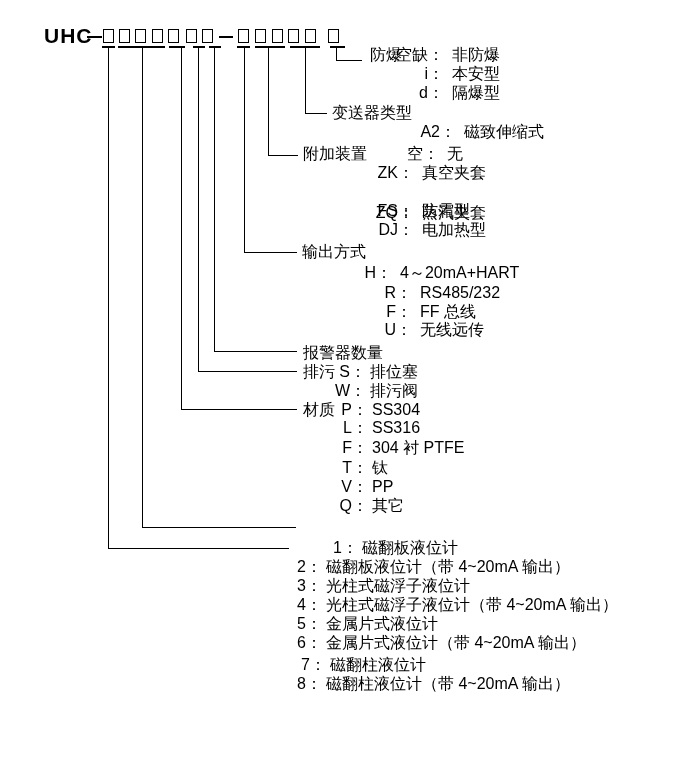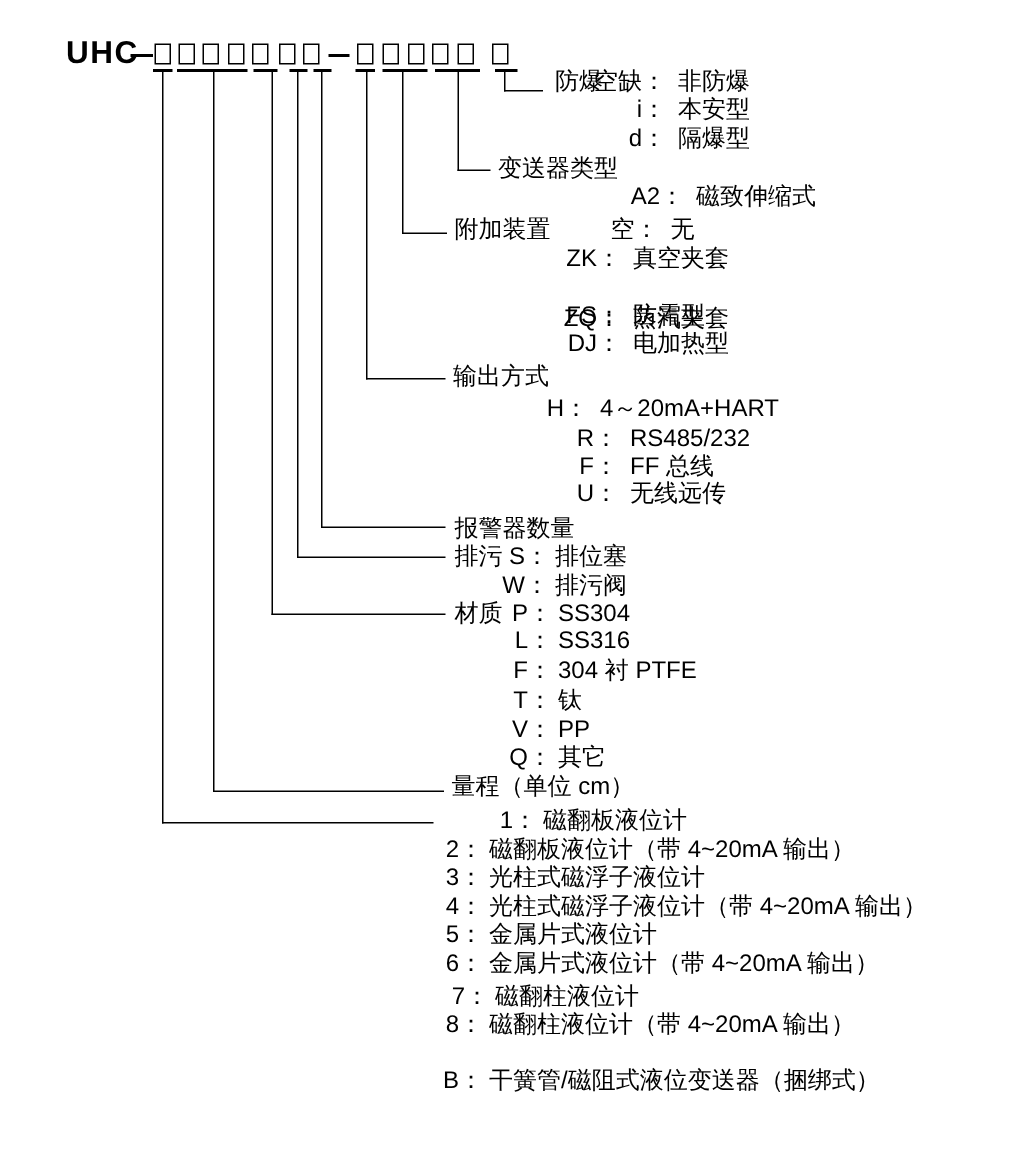--- a/index.html
+++ b/index.html
@@ -75,21 +75,20 @@
   <div class="hline" style="left:141.5px;top:526.5px;width:154px;"></div>
   <div class="hline" style="left:107.5px;top:547.5px;width:181px;"></div>
 
   <span class="txt" style="left:370px;top:45px;">防爆</span>
   <span class="txt" style="left:332px;top:103px;">变送器类型</span>
   <span class="txt" style="left:303px;top:144px;">附加装置</span>
   <span class="txt" style="left:302px;top:242px;">输出方式</span>
   <span class="txt" style="left:303px;top:343px;">报警器数量</span>
   <span class="txt" style="left:303px;top:362px;">排污</span>
   <span class="txt" style="left:303px;top:400px;">材质</span>
-  <span class="txt" style="left:301px;top:515px;">量程（单位 cm）</span>
 
   <div class="opt" style="left:388px;top:45px;"><span class="code w40">空缺</span><span class="colon">：</span><span>非防爆</span></div>
   <div class="opt" style="left:388px;top:83px;"><span class="code w40">d</span><span class="colon">：</span><span>隔爆型</span></div>
   <div class="opt" style="left:388px;top:64px;"><span class="code w40">i</span><span class="colon">：</span><span>本安型</span></div>
 
   <div class="opt" style="left:400px;top:122px;"><span class="code w40">A2</span><span class="colon">：</span><span>磁致伸缩式</span></div>
 
   <div class="opt" style="left:383px;top:144px;"><span class="code w40">空</span><span class="colon">：</span><span>无</span></div>
   <div class="opt" style="left:358px;top:163px;"><span class="code w40">ZK</span><span class="colon">：</span><span>真空夹套</span></div>
   <div class="opt" style="left:358px;top:182px;margin-top:21px;"><span class="code w40">ZQ</span><span class="colon">：</span><span>蒸汽夹套</span></div>
@@ -112,15 +111,14 @@
   <div class="opt" style="left:334px;top:496px;"><span class="code w18">Q</span><span class="colon tight">：</span><span>其它</span></div>
 
   <div class="opt" style="left:293px;top:538px;margin-left:36px;"><span class="code w13">1</span><span class="colon tight">：</span><span>磁翻板液位计</span></div>
   <div class="opt" style="left:293px;top:557px;"><span class="code w13">2</span><span class="colon tight">：</span><span>磁翻板液位计（带 4~20mA 输出）</span></div>
   <div class="opt" style="left:293px;top:576px;"><span class="code w13">3</span><span class="colon tight">：</span><span>光柱式磁浮子液位计</span></div>
   <div class="opt" style="left:293px;top:595px;"><span class="code w13">4</span><span class="colon tight">：</span><span>光柱式磁浮子液位计（带 4~20mA 输出）</span></div>
   <div class="opt" style="left:293px;top:614px;"><span class="code w13">5</span><span class="colon tight">：</span><span>金属片式液位计</span></div>
   <div class="opt" style="left:293px;top:633px;"><span class="code w13">6</span><span class="colon tight">：</span><span>金属片式液位计（带 4~20mA 输出）</span></div>
   <div class="opt" style="left:297px;top:655px;"><span class="code w13">7</span><span class="colon tight">：</span><span>磁翻柱液位计</span></div>
   <div class="opt" style="left:293px;top:674px;"><span class="code w13">8</span><span class="colon tight">：</span><span>磁翻柱液位计（带 4~20mA 输出）</span></div>
-  <div class="opt" style="left:293px;top:711px;"><span class="code w13">B</span><span class="colon tight">：</span><span>干簧管/磁阻式液位变送器（捆绑式）</span></div>
 
 </div>
 
 </body></html>

